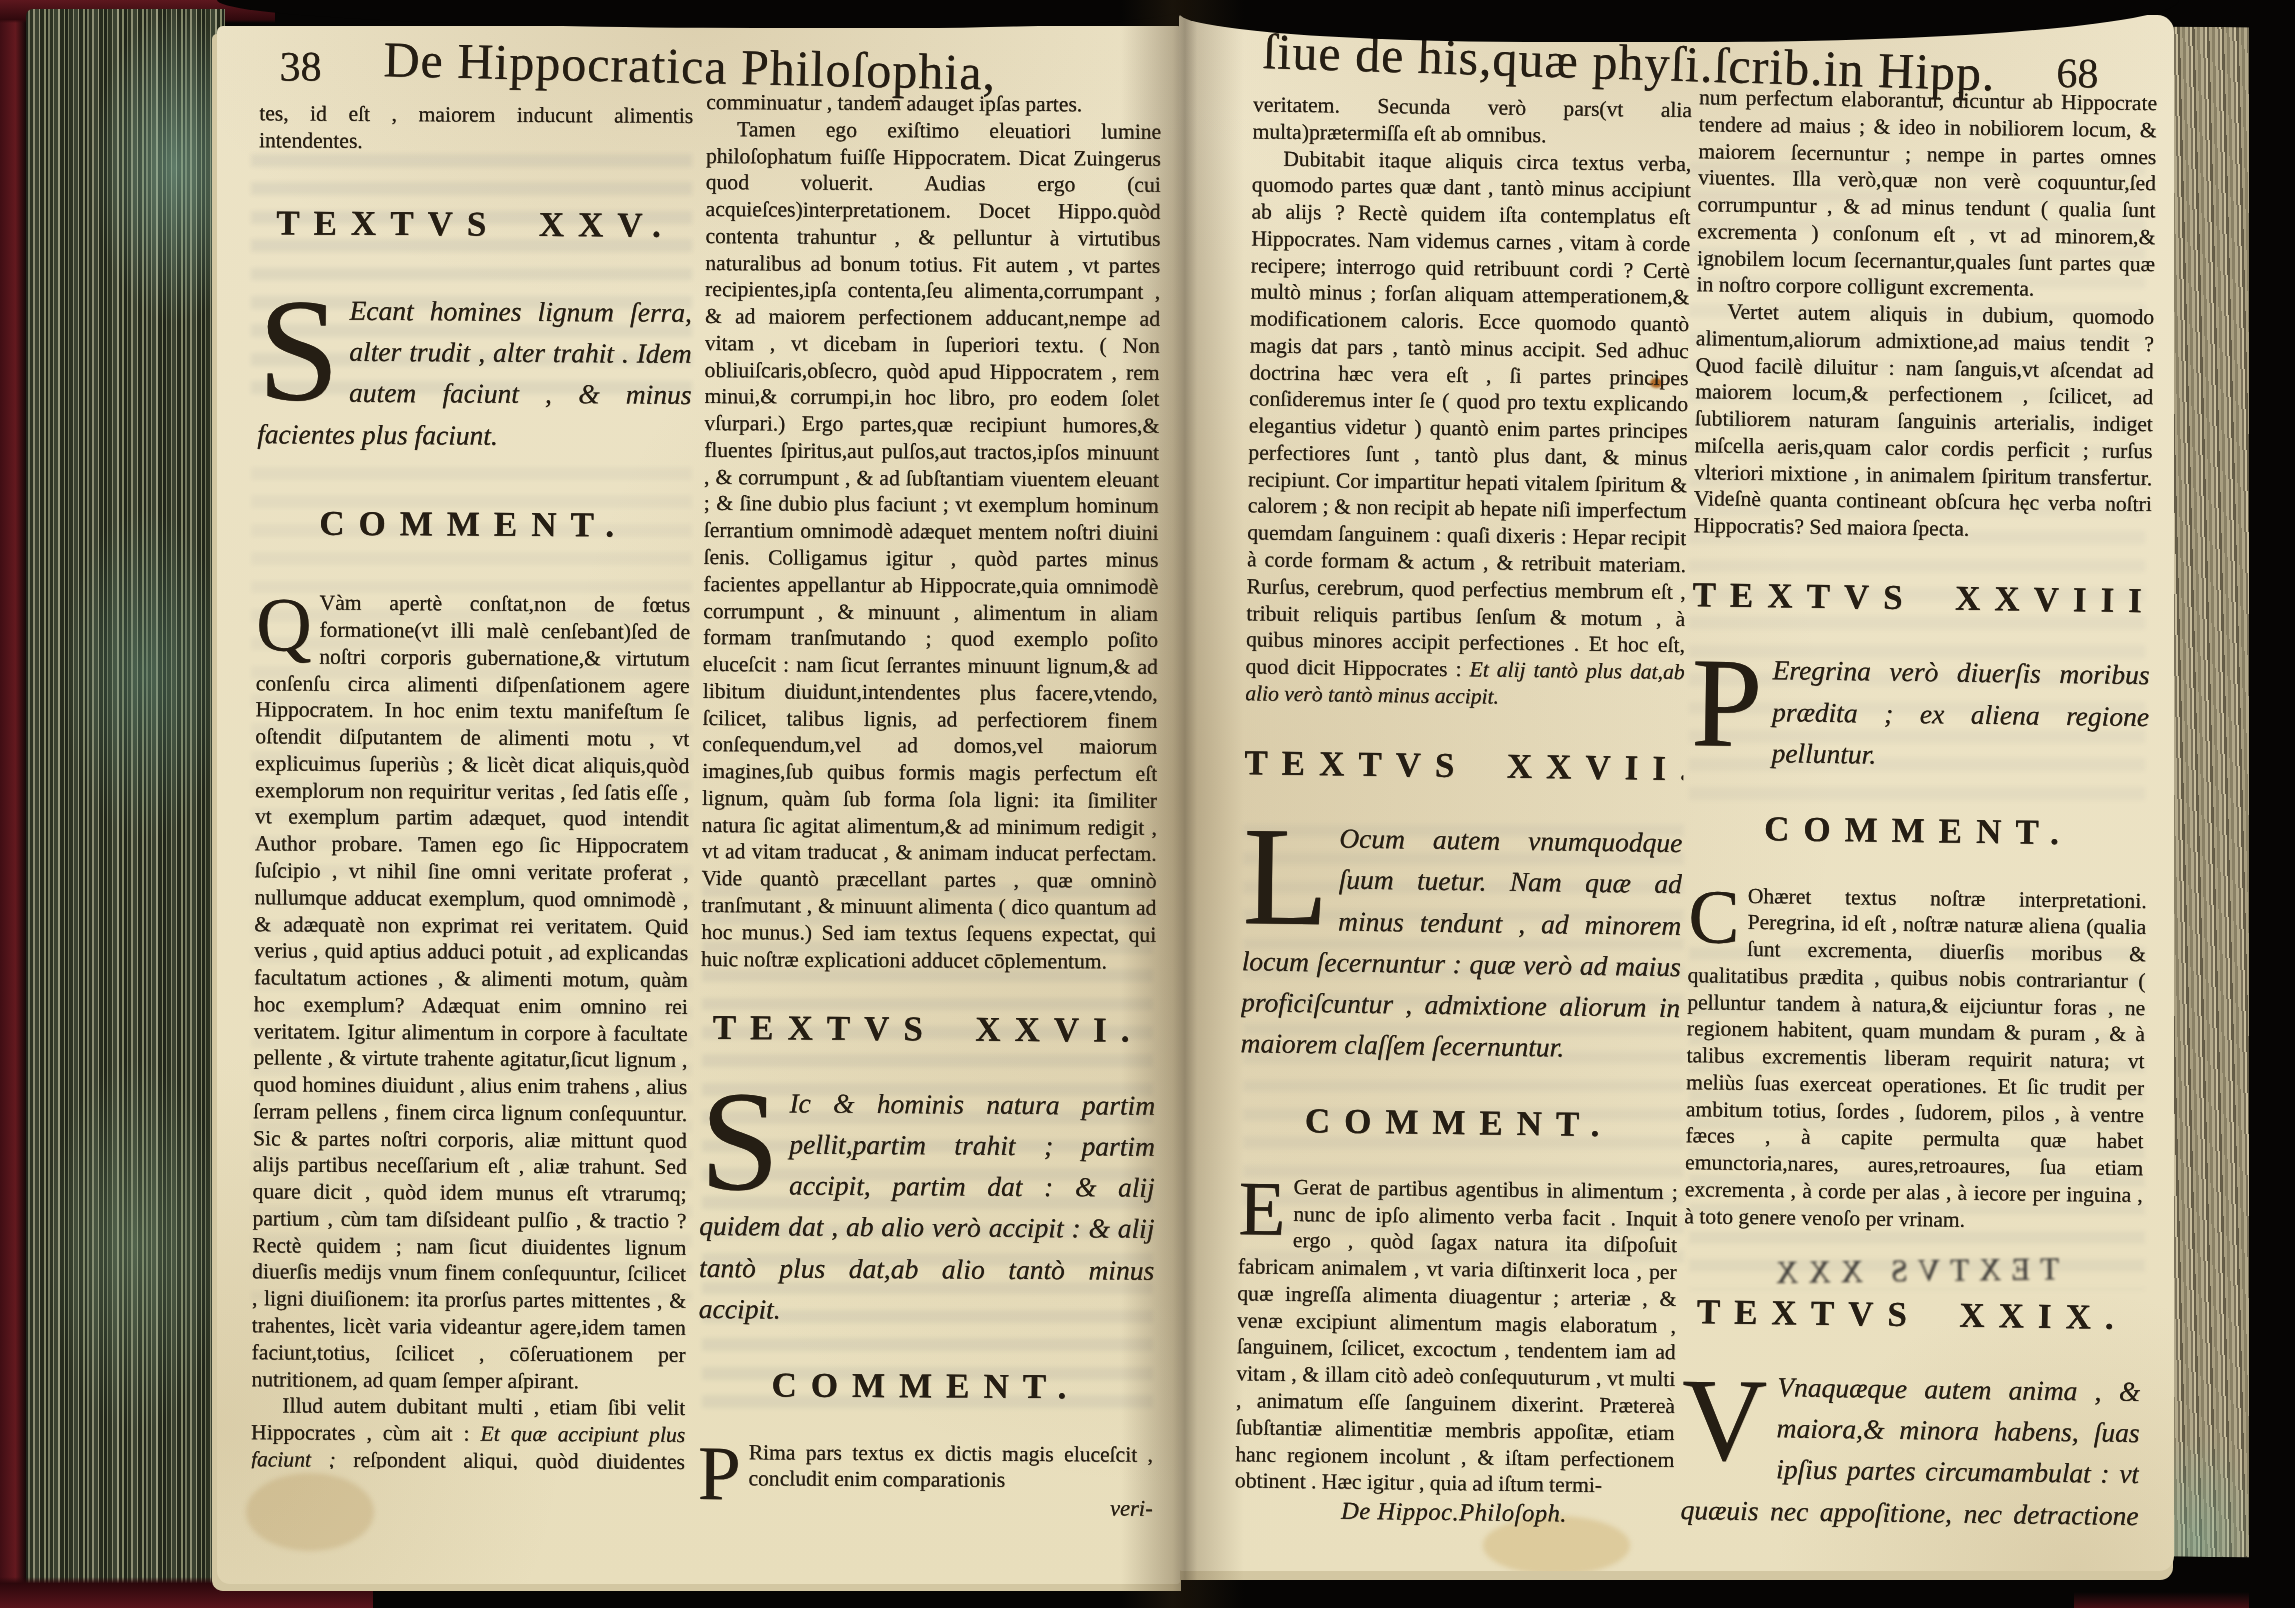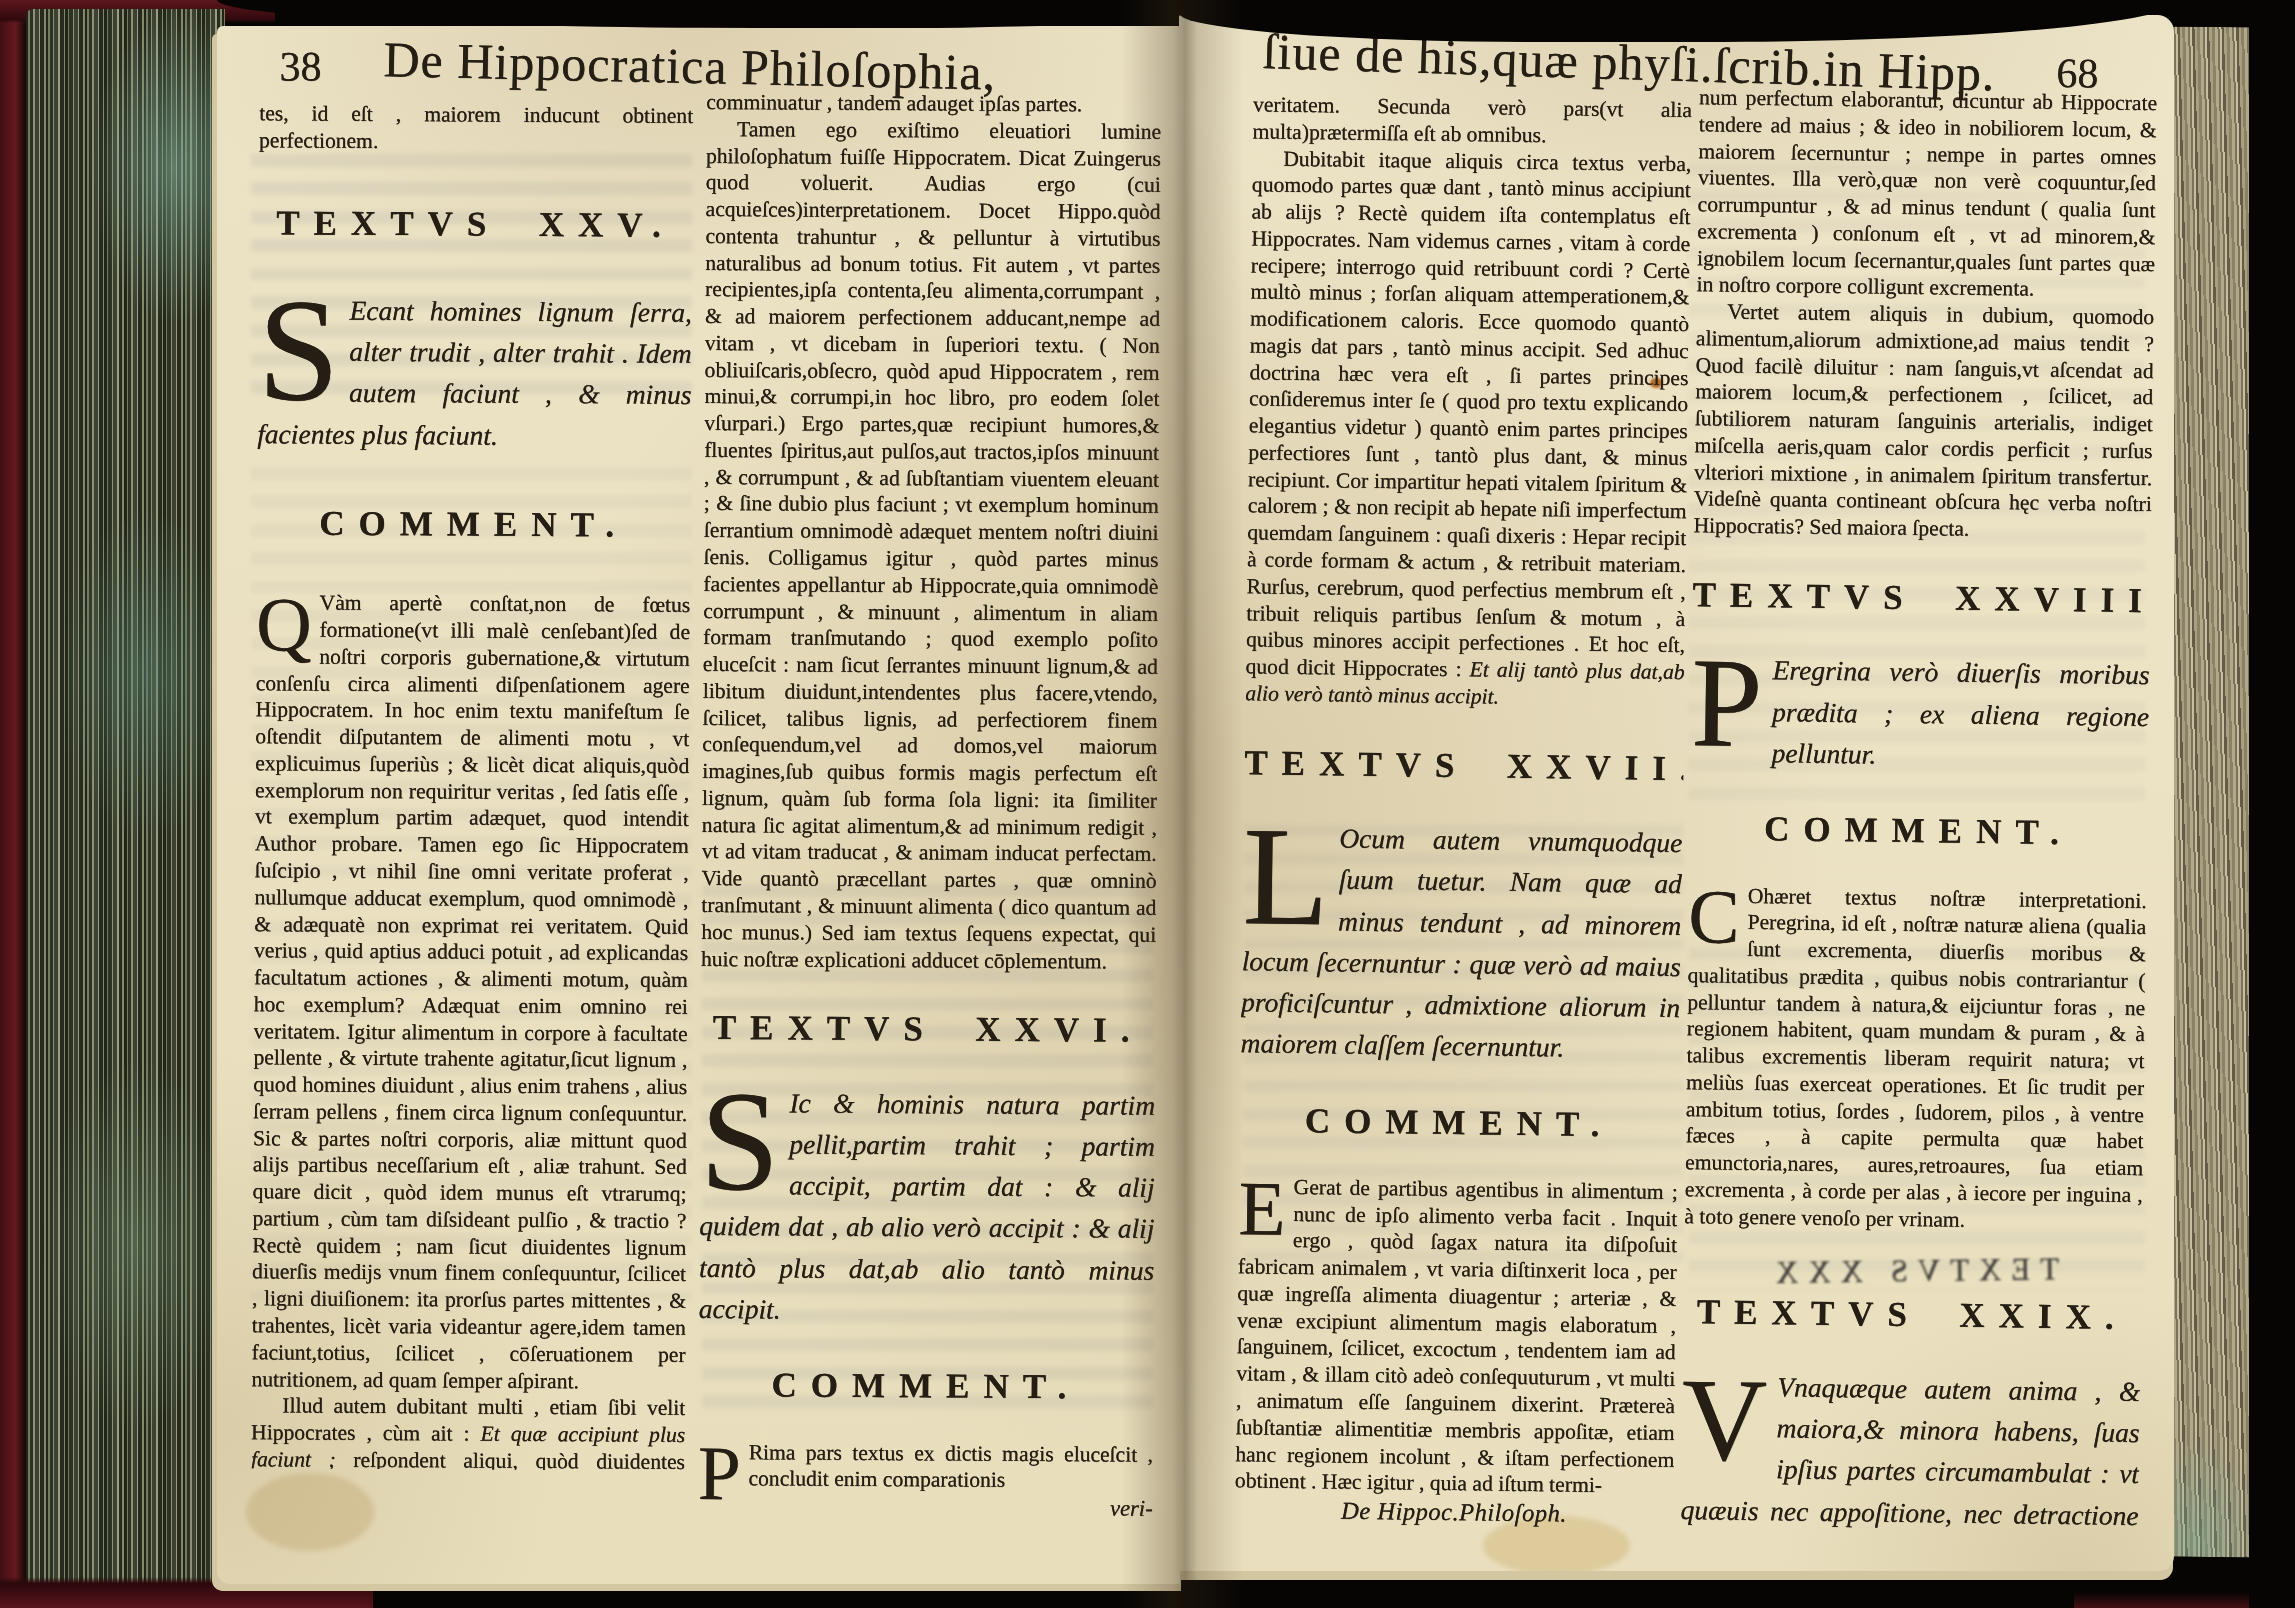--- a/index.html
+++ b/index.html
@@ -100,21 +100,21 @@
     <div class="ghost-lines" style="left:34px;top:128px;width:441px;height:255px"></div>
     <div class="ghost-lines" style="left:34px;top:441px;width:441px;height:834px;opacity:.45"></div>
     <div class="ghost-lines" style="left:485px;top:858px;width:451px;height:539px"></div>
     <div class="stain" style="left:29px;top:1447px;width:128px;height:78px;background:rgba(170,135,70,.25)"></div>
 
     <div class="content cl">
       <div class="pagenum ink" style="left:58px;top:18.6px">38</div>
       <div class="runhead ink" style="left:162px;top:10.8px;transform:rotate(.9deg)">De Hippocratica Philoſophia,</div>
 
       <div class="col body-text ink" style="left:38px;top:77px;width:434px;height:1368px">
-        <p><span>tes, id eſt , maiorem inducunt obtinent perfectionem.</span></p>
+        <p><span>tes, id eſt , maiorem inducunt alimentis intendentes.</span></p>
         <h2 class="sec-head">TEXTVS XXV.</h2>
         <p class="textus">
           <span class="dropcap dc-s1">S</span><span>Ecant homines lignum ſerra, alter trudit , alter trahit .  Idem autem faciunt , &amp; minus facientes plus faciunt.</span>
         </p>
         <h2 class="sec-head">COMMENT.</h2>
         <p>
           <span class="dropcap dc-2l">Q</span><span>Vàm apertè conſtat,non de fœtus formatione(vt illi malè cenſebant)ſed de noſtri corporis gubernatione,&amp; virtutum conſenſu circa alimenti diſpenſationem agere Hippocratem. In hoc enim textu manifeſtum ſe oſtendit diſputantem de alimenti motu , vt explicuimus ſuperiùs ; &amp; licèt dicat aliquis,quòd exemplorum non requiritur veritas , ſed ſatis eſſe , vt exemplum partim adæquet, quod intendit Author probare. Tamen ego ſic Hippocratem ſuſcipio , vt nihil ſine omni veritate proferat , nullumque adducat exemplum, quod omnimodè , &amp; adæquatè non exprimat rei veritatem. Quid verius , quid aptius adduci potuit , ad explicandas facultatum actiones , &amp; alimenti motum, quàm hoc exemplum? Adæquat enim omnino rei veritatem. Igitur alimentum in corpore à facultate pellente , &amp; virtute trahente agitatur,ſicut lignum , quod homines diuidunt , alius enim trahens , alius ſerram pellens , finem circa lignum conſequuntur. Sic &amp; partes noſtri corporis, aliæ mittunt quod alijs partibus neceſſarium eſt , aliæ trahunt. Sed quare dicit , quòd idem munus eſt vtrarumq; partium , cùm tam diſsideant pulſio , &amp; tractio ? Rectè quidem ; nam ſicut diuidentes lignum diuerſis medijs vnum finem conſequuntur, ſcilicet , ligni diuiſionem: ita prorſus partes mittentes , &amp; trahentes, licèt varia videantur agere,idem tamen faciunt,totius, ſcilicet , cōſeruationem per nutritionem, ad quam ſemper aſpirant.</span>
         </p>
         <p class="p-indent">
           <span>Illud autem dubitant multi , etiam ſibi velit Hippocrates , cùm ait : </span><span class="it">Et quæ accipiunt plus faciunt ; </span><span>reſpondent aliqui, quòd diuidentes lignum , minuunt illius quantitatem , &amp; plus faciunt adaugentes numerum .  Et hoc in alimento ſic intelligunt , quòd licèt ab vna , &amp; alia parte</span>

